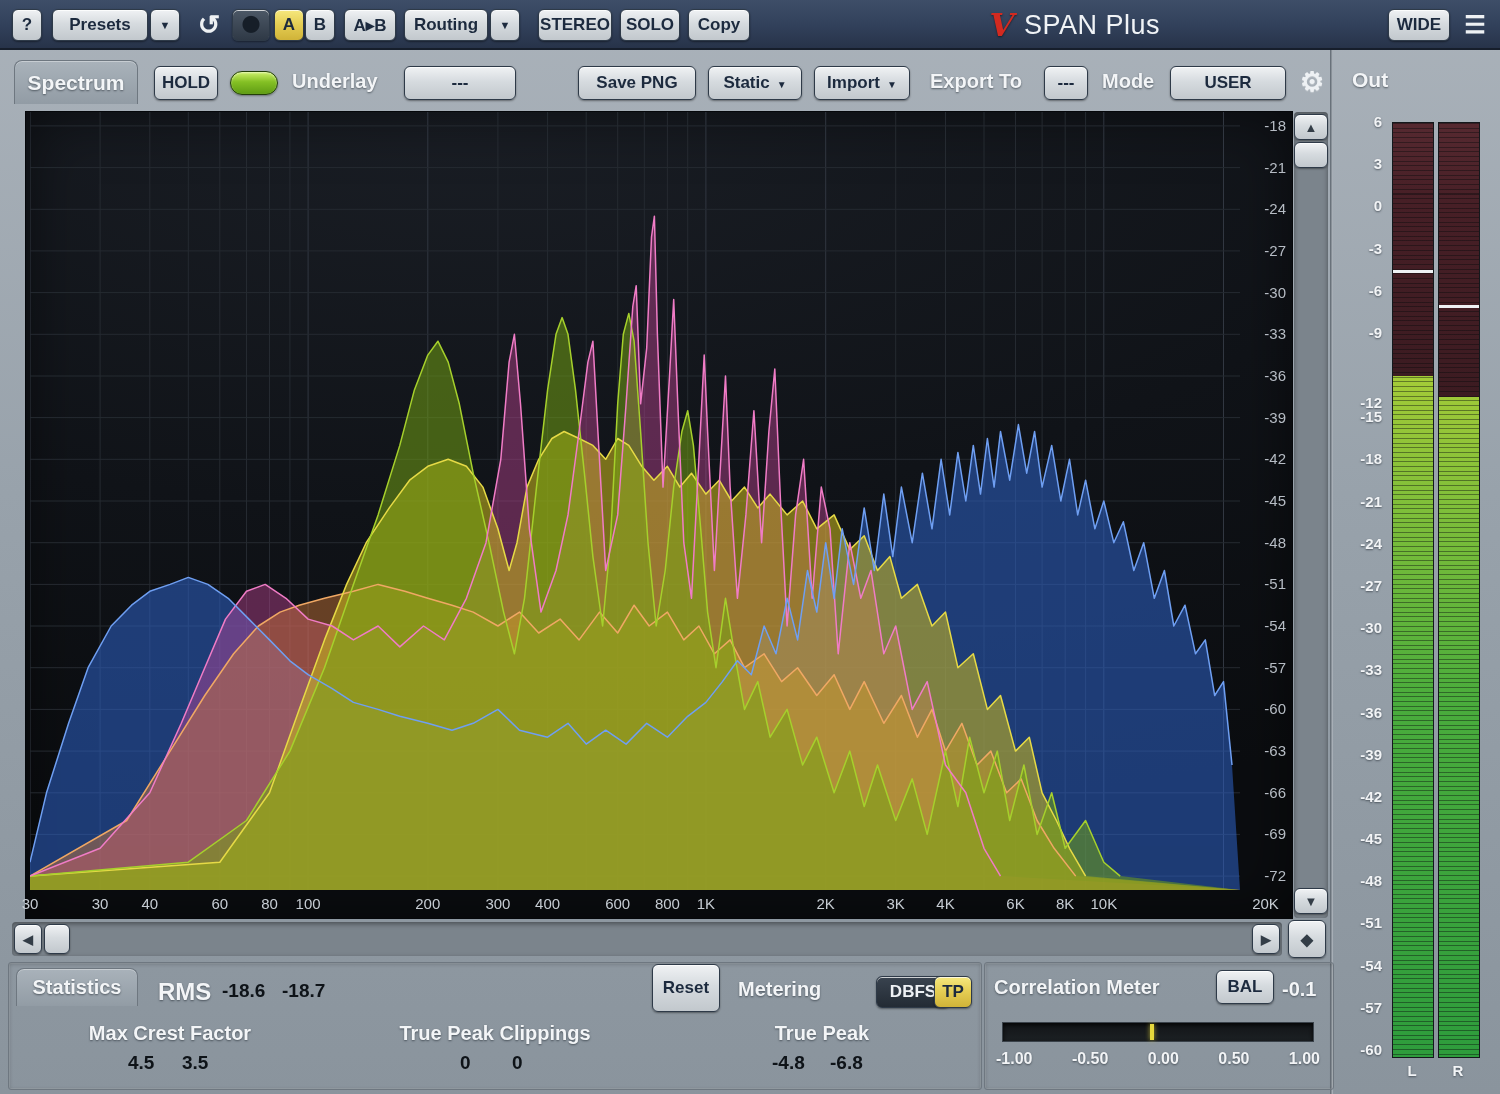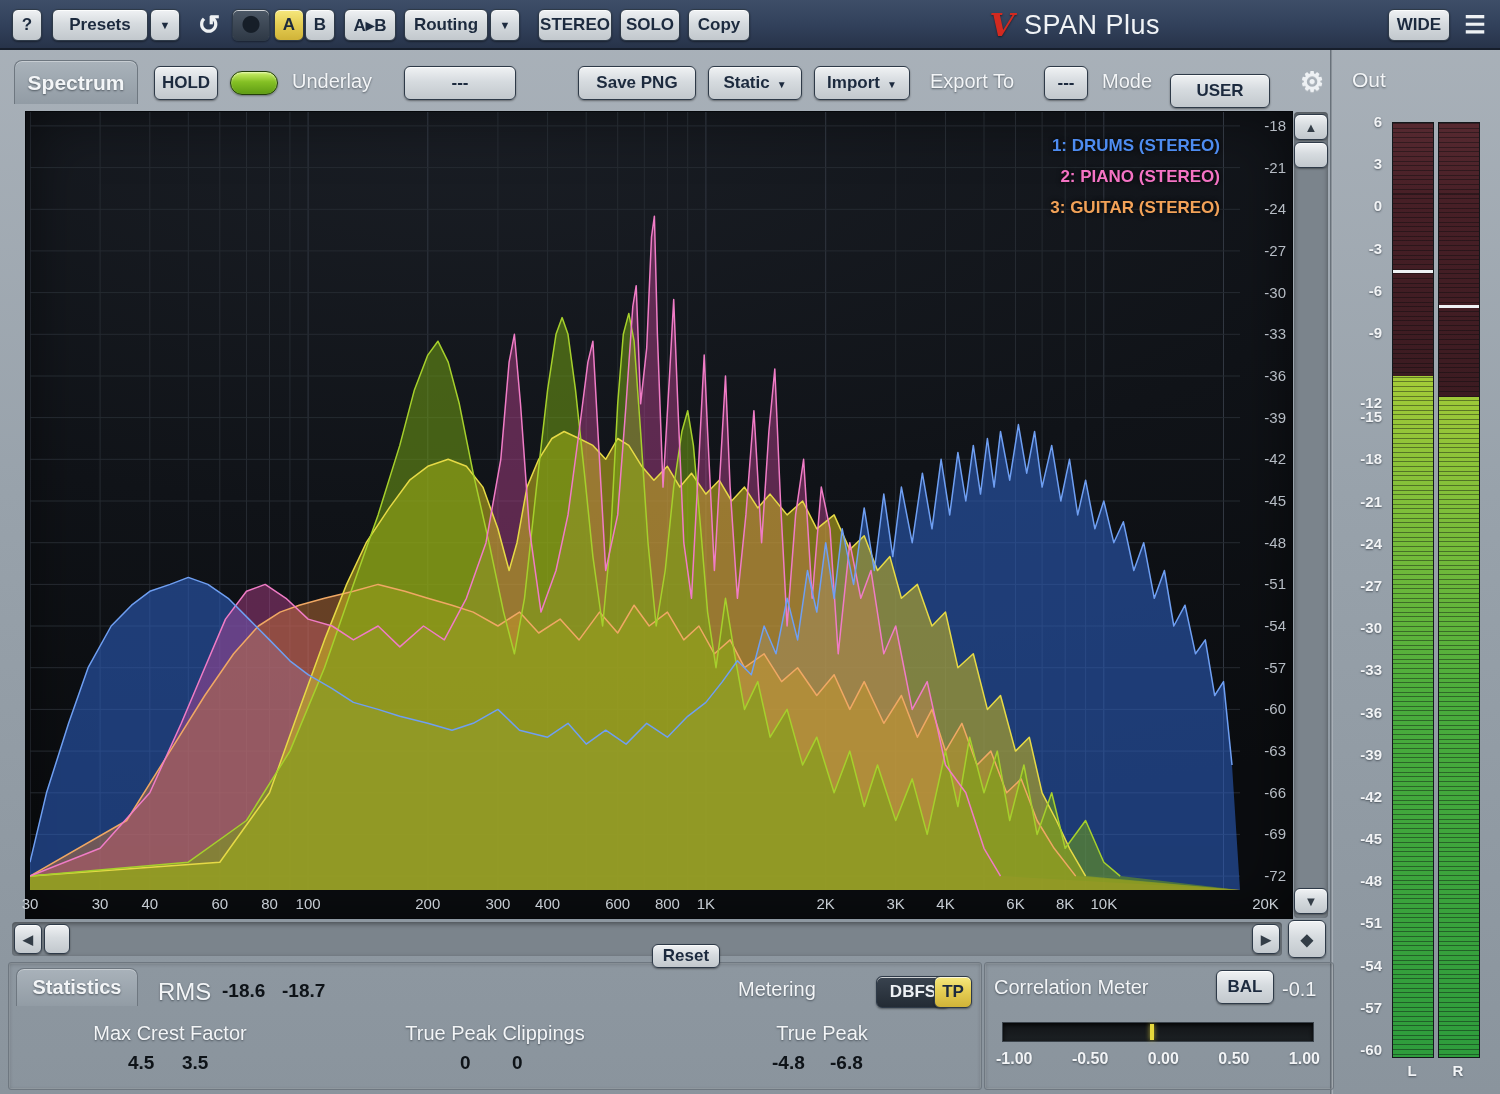--- a/index.html
+++ b/index.html
@@ -14,21 +14,21 @@
   .btn{position:absolute;display:flex;align-items:center;justify-content:center;
        background:linear-gradient(180deg,#f0f2f4 0%,#d6dbdf 45%,#c2c8cd 100%);
        border:1px solid #2e3a48;border-radius:6px;color:#1c2a3e;font-weight:700;font-size:17px;
        box-shadow:inset 0 1px 0 rgba(255,255,255,.75),0 1px 2px rgba(0,0,0,.4);
        box-sizing:border-box;cursor:default;white-space:nowrap;}
   .btn.small{font-size:11px;}
   .btn.yellow{background:linear-gradient(180deg,#f6e87e 0%,#e4cc52 50%,#d0b338 100%);}
   .btn.darkbtn{background:linear-gradient(180deg,#39434f 0%,#232b34 100%);color:#eef1f4;margin-left:34px;}
   .btn.flat{background:none;border:none;box-shadow:none;color:#eef1f4;}
   .dd{font-size:10px;margin-left:7px;transform:translateY(1px);}
-  .lbl{position:absolute;color:#f3f5f7;font-size:19px;font-weight:400;
+  .lbl{position:absolute;color:#f3f5f7;font-size:19px;font-weight:700;
        text-shadow:0 1px 2px rgba(30,38,46,.6);white-space:nowrap;}
   .val{position:absolute;color:#0e1318;font-size:19px;font-weight:700;white-space:nowrap;}
   .tab{position:absolute;display:flex;align-items:center;justify-content:center;
        color:#f3f5f7;font-size:20px;font-weight:700;text-shadow:0 1px 2px rgba(30,38,46,.6);
        background:linear-gradient(180deg,#a9b2ba 0%,#929ca5 100%);
        border:1px solid #6e7780;border-bottom:none;border-radius:8px 8px 0 0;
        box-shadow:inset 0 1px 0 rgba(255,255,255,.35);box-sizing:border-box;}
   
   #display{position:absolute;left:26px;top:112px;width:1266px;height:806px;
            background:radial-gradient(140% 90% at 35% 0%,#1a1e25 0%,#101318 55%,#0b0d10 100%);
@@ -119,21 +119,21 @@
     <span>Static</span>
       <span class="dd">▼</span>
   </div>
   <div class="btn" style="left:814px;top:66px;width:96px;height:34px">
     <span>Import</span>
       <span class="dd">▼</span>
   </div>
   <div class="lbl" style="left:930px;top:70px;font-size:20px">Export To</div>
   <div class="btn" style="left:1044px;top:66px;width:44px;height:34px">---</div>
   <div class="lbl" style="left:1102px;top:70px;font-size:20px">Mode</div>
-  <div class="btn" style="left:1170px;top:74px;width:100px;height:34px">USER</div>
+  <div class="btn" style="left:1170px;top:66px;width:116px;height:34px">USER</div>
   <div class="btn flat gear" style="left:1294px;top:64px;width:36px;height:36px">⚙</div>
   <div class="lbl" style="left:1352px;top:68px;font-size:21px">Out</div>
 
   <div id="display">
     <svg id="plot-svg" width="1210" height="778" viewBox="0 0 1210 778">
         <line x1="0.0" y1="0" x2="0.0" y2="778" stroke="#313741"></line>
         <line x1="70.1" y1="0" x2="70.1" y2="778" stroke="#252a31"></line>
         <line x1="119.8" y1="0" x2="119.8" y2="778" stroke="#252a31"></line>
         <line x1="158.3" y1="0" x2="158.3" y2="778" stroke="#252a31"></line>
         <line x1="189.8" y1="0" x2="189.8" y2="778" stroke="#252a31"></line>
@@ -183,25 +183,20 @@
         <path d="M0.0,764.1 L70.1,736.3 L119.8,680.8 L151.3,611.3 L174.8,555.7 L195.5,507.1 L216.5,479.3 L235.2,472.4 L256.0,486.3 L278.1,507.1 L302.2,514.0 L323.4,527.9 L348.1,514.0 L369.8,534.9 L393.5,514.0 L414.3,527.9 L436.4,486.3 L456.0,430.7 L470.8,347.3 L479.1,250.1 L484.4,222.3 L490.5,291.8 L499.4,416.8 L511.0,500.1 L526.0,458.5 L538.0,402.9 L549.1,319.5 L557.9,250.1 L562.9,229.2 L567.9,319.5 L575.7,458.5 L587.7,402.9 L596.1,291.8 L602.8,194.5 L606.2,173.7 L610.6,291.8 L616.7,236.2 L621.5,125.0 L624.4,104.2 L627.4,222.3 L633.0,375.1 L639.5,264.0 L643.7,187.6 L647.8,291.8 L653.8,430.7 L661.5,486.3 L668.9,347.3 L674.2,243.1 L677.6,319.5 L684.4,458.5 L690.8,347.3 L695.5,264.0 L700.1,375.1 L707.4,486.3 L715.9,402.9 L723.9,298.7 L731.6,430.7 L738.9,319.5 L744.8,257.0 L750.5,389.0 L757.1,514.0 L765.6,402.9 L773.6,347.3 L782.2,486.3 L791.3,375.1 L800.0,416.8 L808.2,541.8 L819.8,430.7 L830.8,486.3 L841.0,458.5 L853.8,541.8 L865.7,514.0 L882.2,597.4 L897.2,569.6 L915.5,653.0 L935.8,680.8 L954.0,736.3 L970.5,764.1 L1210,778 L0,778 Z" fill="#c8489a" fill-opacity="0.42"></path>
         <path d="M0.0,764.1 L96.7,708.5 L140.1,639.1 L174.8,583.5 L203.6,541.8 L228.4,514.0 L250.0,500.1 L269.2,493.2 L294.5,486.3 L323.4,479.3 L348.1,472.4 L374.8,479.3 L397.8,486.3 L422.0,493.2 L443.2,500.1 L467.9,514.0 L489.5,500.1 L508.7,521.0 L530.1,507.1 L549.1,527.9 L569.5,500.1 L587.7,521.0 L604.1,493.2 L619.2,514.0 L637.4,500.1 L653.8,527.9 L668.9,514.0 L684.4,541.8 L700.1,527.9 L714.5,555.7 L734.1,541.8 L751.6,569.6 L767.6,555.7 L786.8,583.5 L804.1,562.7 L819.8,597.4 L834.2,569.6 L853.8,611.3 L871.4,583.5 L887.4,625.2 L902.0,597.4 L915.5,639.1 L931.9,611.3 L947.0,653.0 L960.8,639.1 L976.6,680.8 L991.2,666.9 L1007.1,708.5 L1024.1,736.3 L1045.7,764.1 L1210,778 L0,778 Z" fill="#d07838" fill-opacity="0.46"></path>
         <path d="M0.0,764.1 L189.8,750.2 L239.5,680.8 L269.2,597.4 L294.5,527.9 L316.6,472.4 L336.2,430.7 L359.3,395.9 L379.6,368.2 L397.8,354.3 L418.2,347.3 L436.4,354.3 L452.9,375.1 L467.9,416.8 L479.1,458.5 L487.0,430.7 L497.0,375.1 L508.7,347.3 L521.9,326.5 L534.1,319.5 L549.1,326.5 L562.9,333.4 L575.7,347.3 L587.7,326.5 L598.8,333.4 L611.8,354.3 L623.9,368.2 L637.4,354.3 L649.9,375.1 L661.5,361.2 L675.9,382.1 L689.2,368.2 L701.6,389.0 L714.5,375.1 L727.8,395.9 L740.1,382.1 L757.1,402.9 L772.6,389.0 L786.8,416.8 L804.1,402.9 L819.8,437.6 L834.2,423.7 L847.5,458.5 L859.9,444.6 L871.4,486.3 L887.4,472.4 L902.0,514.0 L915.5,500.1 L927.9,555.7 L943.3,541.8 L957.4,597.4 L970.5,583.5 L985.5,639.1 L999.3,625.2 L1012.1,680.8 L1026.4,708.5 L1039.5,736.3 L1055.6,764.1 L1210,778 L0,778 Z" fill="#c4b41e" fill-opacity="0.58"></path>
         <path d="M0.0,764.1 L158.3,750.2 L216.5,708.5 L259.9,639.1 L294.5,555.7 L323.4,472.4 L348.1,402.9 L369.8,333.4 L384.4,277.9 L397.8,243.1 L407.9,229.2 L418.2,250.1 L429.3,291.8 L443.2,361.2 L459.0,430.7 L473.6,500.1 L484.4,541.8 L494.5,486.3 L506.5,375.1 L517.6,277.9 L526.0,222.3 L532.1,205.6 L538.0,222.3 L545.5,277.9 L554.4,361.2 L562.9,444.6 L572.6,514.0 L580.3,430.7 L587.7,291.8 L593.3,222.3 L598.8,201.4 L604.1,229.2 L610.6,319.5 L618.0,430.7 L626.2,514.0 L635.2,458.5 L643.7,375.1 L651.9,319.5 L657.7,298.7 L663.4,333.4 L670.7,416.8 L677.6,500.1 L686.0,555.7 L695.5,486.3 L704.5,541.8 L714.5,597.4 L727.8,569.6 L740.1,625.2 L757.1,597.4 L772.6,653.0 L786.8,625.2 L804.1,680.8 L819.8,639.1 L834.2,694.6 L847.5,653.0 L865.7,708.5 L882.2,666.9 L897.2,722.4 L915.5,639.1 L927.9,694.6 L939.6,625.2 L954.0,680.8 L967.3,639.1 L979.7,708.5 L993.9,653.0 L1007.1,722.4 L1021.7,680.8 L1035.2,736.3 L1055.6,708.5 L1073.8,750.2 L1090.2,764.1 L1210,778 L0,778 Z" fill="#74a414" fill-opacity="0.52"></path>
         <path d="M0.0,764.1 L96.7,708.5 L140.1,639.1 L174.8,583.5 L203.6,541.8 L228.4,514.0 L250.0,500.1 L269.2,493.2 L294.5,486.3 L323.4,479.3 L348.1,472.4 L374.8,479.3 L397.8,486.3 L422.0,493.2 L443.2,500.1 L467.9,514.0 L489.5,500.1 L508.7,521.0 L530.1,507.1 L549.1,527.9 L569.5,500.1 L587.7,521.0 L604.1,493.2 L619.2,514.0 L637.4,500.1 L653.8,527.9 L668.9,514.0 L684.4,541.8 L700.1,527.9 L714.5,555.7 L734.1,541.8 L751.6,569.6 L767.6,555.7 L786.8,583.5 L804.1,562.7 L819.8,597.4 L834.2,569.6 L853.8,611.3 L871.4,583.5 L887.4,625.2 L902.0,597.4 L915.5,639.1 L931.9,611.3 L947.0,653.0 L960.8,639.1 L976.6,680.8 L991.2,666.9 L1007.1,708.5 L1024.1,736.3 L1045.7,764.1 " fill="none" stroke="#f0a864" stroke-width="1.5" stroke-linejoin="round"></path>
         <path d="M0.0,764.1 L189.8,750.2 L239.5,680.8 L269.2,597.4 L294.5,527.9 L316.6,472.4 L336.2,430.7 L359.3,395.9 L379.6,368.2 L397.8,354.3 L418.2,347.3 L436.4,354.3 L452.9,375.1 L467.9,416.8 L479.1,458.5 L487.0,430.7 L497.0,375.1 L508.7,347.3 L521.9,326.5 L534.1,319.5 L549.1,326.5 L562.9,333.4 L575.7,347.3 L587.7,326.5 L598.8,333.4 L611.8,354.3 L623.9,368.2 L637.4,354.3 L649.9,375.1 L661.5,361.2 L675.9,382.1 L689.2,368.2 L701.6,389.0 L714.5,375.1 L727.8,395.9 L740.1,382.1 L757.1,402.9 L772.6,389.0 L786.8,416.8 L804.1,402.9 L819.8,437.6 L834.2,423.7 L847.5,458.5 L859.9,444.6 L871.4,486.3 L887.4,472.4 L902.0,514.0 L915.5,500.1 L927.9,555.7 L943.3,541.8 L957.4,597.4 L970.5,583.5 L985.5,639.1 L999.3,625.2 L1012.1,680.8 L1026.4,708.5 L1039.5,736.3 L1055.6,764.1 " fill="none" stroke="#e6da46" stroke-width="1.5" stroke-linejoin="round"></path>
         <path d="M0.0,764.1 L158.3,750.2 L216.5,708.5 L259.9,639.1 L294.5,555.7 L323.4,472.4 L348.1,402.9 L369.8,333.4 L384.4,277.9 L397.8,243.1 L407.9,229.2 L418.2,250.1 L429.3,291.8 L443.2,361.2 L459.0,430.7 L473.6,500.1 L484.4,541.8 L494.5,486.3 L506.5,375.1 L517.6,277.9 L526.0,222.3 L532.1,205.6 L538.0,222.3 L545.5,277.9 L554.4,361.2 L562.9,444.6 L572.6,514.0 L580.3,430.7 L587.7,291.8 L593.3,222.3 L598.8,201.4 L604.1,229.2 L610.6,319.5 L618.0,430.7 L626.2,514.0 L635.2,458.5 L643.7,375.1 L651.9,319.5 L657.7,298.7 L663.4,333.4 L670.7,416.8 L677.6,500.1 L686.0,555.7 L695.5,486.3 L704.5,541.8 L714.5,597.4 L727.8,569.6 L740.1,625.2 L757.1,597.4 L772.6,653.0 L786.8,625.2 L804.1,680.8 L819.8,639.1 L834.2,694.6 L847.5,653.0 L865.7,708.5 L882.2,666.9 L897.2,722.4 L915.5,639.1 L927.9,694.6 L939.6,625.2 L954.0,680.8 L967.3,639.1 L979.7,708.5 L993.9,653.0 L1007.1,722.4 L1021.7,680.8 L1035.2,736.3 L1055.6,708.5 L1073.8,750.2 L1090.2,764.1 " fill="none" stroke="#a6d02c" stroke-width="1.5" stroke-linejoin="round"></path>
         <path d="M0.0,764.1 L70.1,736.3 L119.8,680.8 L151.3,611.3 L174.8,555.7 L195.5,507.1 L216.5,479.3 L235.2,472.4 L256.0,486.3 L278.1,507.1 L302.2,514.0 L323.4,527.9 L348.1,514.0 L369.8,534.9 L393.5,514.0 L414.3,527.9 L436.4,486.3 L456.0,430.7 L470.8,347.3 L479.1,250.1 L484.4,222.3 L490.5,291.8 L499.4,416.8 L511.0,500.1 L526.0,458.5 L538.0,402.9 L549.1,319.5 L557.9,250.1 L562.9,229.2 L567.9,319.5 L575.7,458.5 L587.7,402.9 L596.1,291.8 L602.8,194.5 L606.2,173.7 L610.6,291.8 L616.7,236.2 L621.5,125.0 L624.4,104.2 L627.4,222.3 L633.0,375.1 L639.5,264.0 L643.7,187.6 L647.8,291.8 L653.8,430.7 L661.5,486.3 L668.9,347.3 L674.2,243.1 L677.6,319.5 L684.4,458.5 L690.8,347.3 L695.5,264.0 L700.1,375.1 L707.4,486.3 L715.9,402.9 L723.9,298.7 L731.6,430.7 L738.9,319.5 L744.8,257.0 L750.5,389.0 L757.1,514.0 L765.6,402.9 L773.6,347.3 L782.2,486.3 L791.3,375.1 L800.0,416.8 L808.2,541.8 L819.8,430.7 L830.8,486.3 L841.0,458.5 L853.8,541.8 L865.7,514.0 L882.2,597.4 L897.2,569.6 L915.5,653.0 L935.8,680.8 L954.0,736.3 L970.5,764.1 " fill="none" stroke="#f07cc6" stroke-width="1.5" stroke-linejoin="round"></path>
         <path d="M0.0,750.2 L16.5,680.8 L38.6,611.3 L58.1,555.7 L81.2,514.0 L101.6,493.2 L119.8,479.3 L140.1,472.4 L158.3,465.4 L177.9,472.4 L198.2,486.3 L218.9,507.1 L239.5,527.9 L259.9,548.8 L278.1,562.7 L302.2,576.6 L323.4,590.4 L348.1,597.4 L369.8,604.3 L397.8,611.3 L422.0,618.2 L443.2,611.3 L467.9,597.4 L489.5,618.2 L517.6,625.2 L538.0,611.3 L556.2,632.1 L575.7,618.2 L596.1,632.1 L616.7,611.3 L637.4,625.2 L657.7,604.3 L675.9,590.4 L692.4,569.6 L707.4,548.8 L721.3,562.7 L734.1,514.0 L746.0,541.8 L757.1,486.3 L767.6,527.9 L777.5,458.5 L786.8,500.1 L795.7,430.7 L804.1,486.3 L812.2,416.8 L823.6,472.4 L834.2,395.9 L844.3,458.5 L853.8,382.1 L862.8,444.6 L871.4,375.1 L882.2,430.7 L892.4,361.2 L902.0,416.8 L911.1,347.3 L919.7,402.9 L927.9,340.4 L935.8,389.0 L943.3,333.4 L950.5,382.1 L957.4,326.5 L964.1,375.1 L970.5,319.5 L979.7,368.2 L988.4,312.6 L996.7,361.2 L1004.6,319.5 L1012.1,375.1 L1021.7,333.4 L1030.8,389.0 L1039.5,347.3 L1047.7,402.9 L1055.6,368.2 L1064.9,416.8 L1073.8,389.0 L1083.8,430.7 L1093.4,409.8 L1103.8,458.5 L1113.7,430.7 L1124.3,486.3 L1134.4,458.5 L1143.8,514.0 L1155.0,493.2 L1165.5,541.8 L1175.3,527.9 L1184.7,583.5 L1193.5,569.6 L1202.0,653.0 " fill="none" stroke="#6f9ff2" stroke-width="1.5" stroke-linejoin="round"></path>
       </svg>
-    <div id="legend">
-        <div style="color: rgb(78, 140, 240);">1: DRUMS (STEREO)</div>
-        <div style="color: rgb(244, 115, 196);">2: PIANO (STEREO)</div>
-        <div style="color: rgb(242, 162, 88);">3: GUITAR (STEREO)</div>
-      </div>
     <div id="db-axis">
         <span style="top: 4.9px;">-18</span>
         <span style="top: 46.6px;">-21</span>
         <span style="top: 88.3px;">-24</span>
         <span style="top: 129.9px;">-27</span>
         <span style="top: 171.6px;">-30</span>
         <span style="top: 213.3px;">-33</span>
         <span style="top: 255px;">-36</span>
         <span style="top: 296.6px;">-39</span>
         <span style="top: 338.3px;">-42</span>
@@ -291,21 +286,21 @@
     </div>
   </div>
   <div class="chlbl" style="left:1391px;top:1062px">L</div>
   <div class="chlbl" style="left:1437px;top:1062px">R</div>
 
   <div class="panelbox" style="left:8px;top:962px;width:972px;height:126px"></div>
   <div class="tab" style="left:16px;top:968px;width:122px;height:38px">Statistics</div>
   <div class="lbl" style="left:158px;top:978px;font-size:24px">RMS</div>
   <div class="val" style="left:222px;top:980px">-18.6</div>
   <div class="val" style="left:282px;top:980px">-18.7</div>
-  <div class="btn" style="left:652px;top:944px;width:68px;height:24px">Reset</div>
+  <div class="btn" style="left:652px;top:964px;width:68px;height:48px">Reset</div>
   <div class="lbl" style="left:738px;top:978px;font-size:20px">Metering</div>
   <div class="btn darkbtn" style="left:842px;top:976px;width:74px;height:32px">DBFS</div>
   <div class="btn yellow" style="left:934px;top:976px;width:38px;height:32px">TP</div>
   <div class="lbl" style="left:60px;top:1022px;width:220px;text-align:center;font-size:20px">Max Crest Factor</div>
   <div class="val" style="left:128px;top:1052px">4.5</div>
   <div class="val" style="left:182px;top:1052px">3.5</div>
   <div class="lbl" style="left:380px;top:1022px;width:230px;text-align:center;font-size:20px">True Peak Clippings</div>
   <div class="val" style="left:460px;top:1052px">0</div>
   <div class="val" style="left:512px;top:1052px">0</div>
   <div class="lbl" style="left:762px;top:1022px;width:120px;text-align:center;font-size:20px">True Peak</div>

